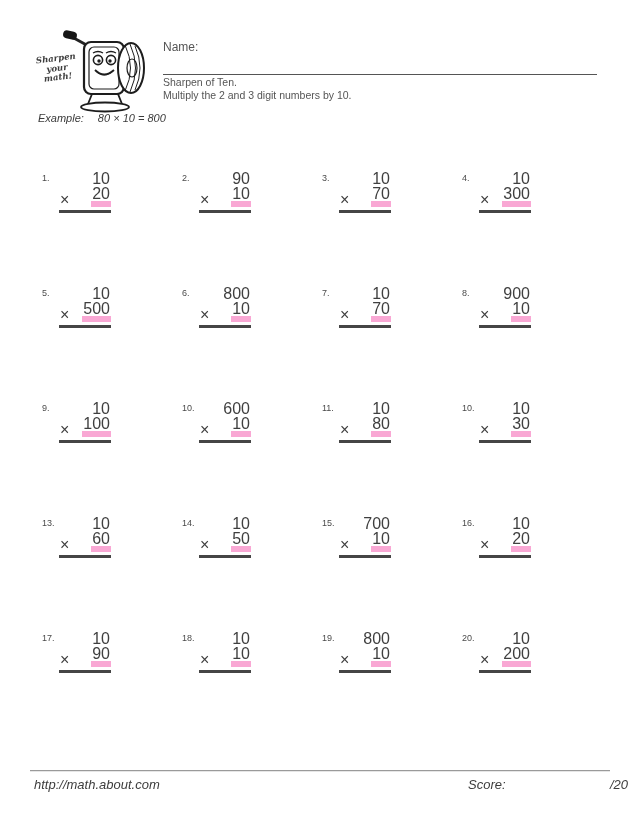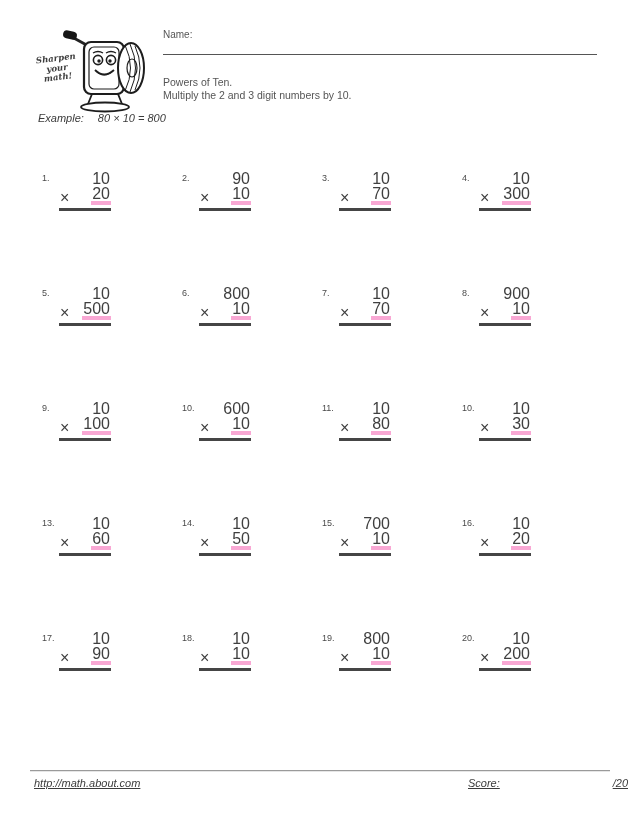--- a/index.html
+++ b/index.html
@@ -13,22 +13,22 @@
   
   .logo { position:absolute; left:34px; top:28px; width:118px; height:86px; }
   .logo svg { position:absolute; left:28px; top:0; }
   .logo-tagline {
     position:absolute; left:0px; top:26px; width:46px;
     font-family:"DejaVu Serif", serif;
     font-style:italic; font-weight:bold; font-size:8.5px; line-height:9.5px;
     text-align:center; transform:rotate(-7deg); color:#3d3d3d;
   }
   .name-row {
-    position:absolute; left:163px; top:29px; width:434px;
-    font-size:10px; color:#555; padding-bottom:14px;
+    position:absolute; left:163px; top:40px; width:434px;
+    font-size:12px; color:#555; padding-bottom:20px;
     border-bottom:1.5px solid #555;
   }
   .instructions {
     position:absolute; left:163px; top:76px;
     font-size:10.5px; line-height:13px; color:#555;
   }
   .example {
     position:absolute; left:38px; top:112px;
     font-size:11px; font-weight:normal; font-style:italic; color:#3b3b3b;
   }
@@ -42,29 +42,29 @@
   }
   .cell { display:flex; padding-left:2px; }
   .pnum { width:17px; font-size:9px; color:#4a4a4a; padding-top:1px; flex:none; }
   .stack { width:52px; font-size:16px; color:#3f3f3f; flex:none; }
   .top-operand { text-align:right; line-height:14px; padding-right:1px; }
   .bottom-row {
     display:flex; justify-content:space-between; align-items:flex-end;
     line-height:14px; margin-top:1px;
   }
   .times { padding-left:1px; }
-  .multiplier { border-bottom:4px solid #f9a8d4; padding:0 1px; }
+  .multiplier { border-bottom:6px solid #f9a8d4; padding:0 1px; }
   .rule { height:3px; background:#454545; margin-top:3px; }
 
   
   .footer-line {
     position:absolute; left:30px; top:770px; width:580px; height:2px;
     background:#9a9a9a; border-bottom:1px solid #e6e6e6;
   }
-  .footer-text { font-size:11px; font-style:italic; color:#3c3c3c; position:absolute; top:777px;text-decoration:underline; }
+  .footer-text { font-size:13px; font-style:italic; color:#3c3c3c; position:absolute; top:777px; }
   .footer-url { left:34px; }
   .footer-score { left:468px; }
   .footer-total { right:12px; }
 </style>
 </head>
 <body>
 
 <div class="logo">
   <div class="logo-tagline">
     <div>Sharpen</div>
@@ -98,21 +98,21 @@
     <path d="M30,66 L26,76 L60,76 L56,66 Z" fill="#ffffff" stroke="#1d1d1d" stroke-width="1.8"></path>
     <ellipse cx="43" cy="79" rx="24" ry="4.5" fill="#ffffff" stroke="#1d1d1d" stroke-width="1.8"></ellipse>
   </svg>
 </div>
 
 <div class="name-row">
   <span>Name:</span>
 </div>
 
 <div class="instructions">
-  <div>Powers of Ten.</div>
+  <div>Sharpen of Ten.</div>
   <div>Multiply the 2 and 3 digit numbers by 10.</div>
 </div>
 
 <div class="example">
   <span>Example:</span><span class="eq">80 × 10 = 800</span>
 </div>
 
 <div class="grid">
   <div class="cell">
     <span class="pnum">1.</span>

